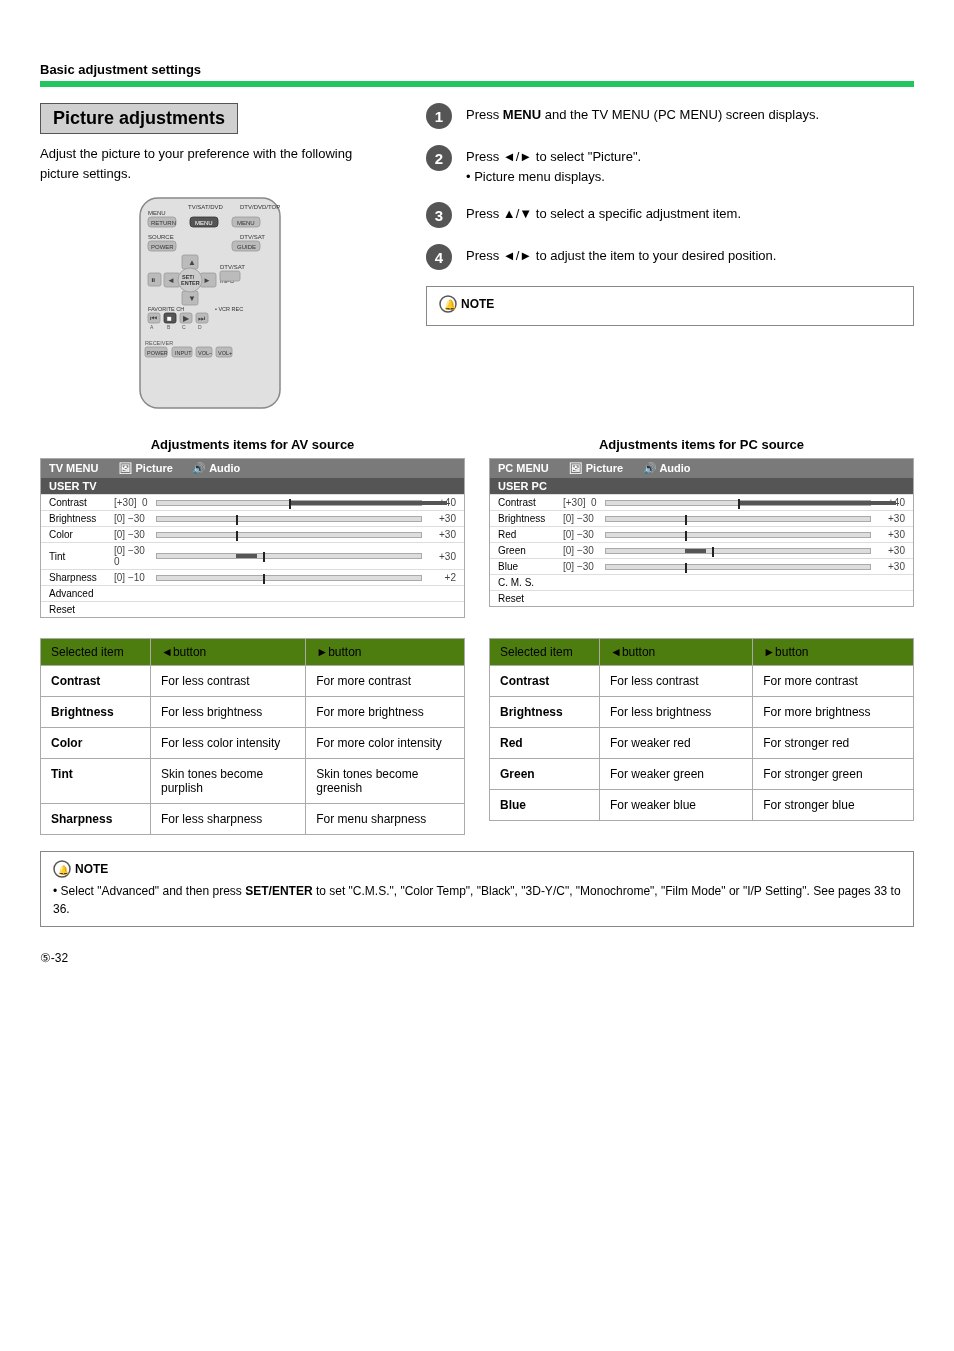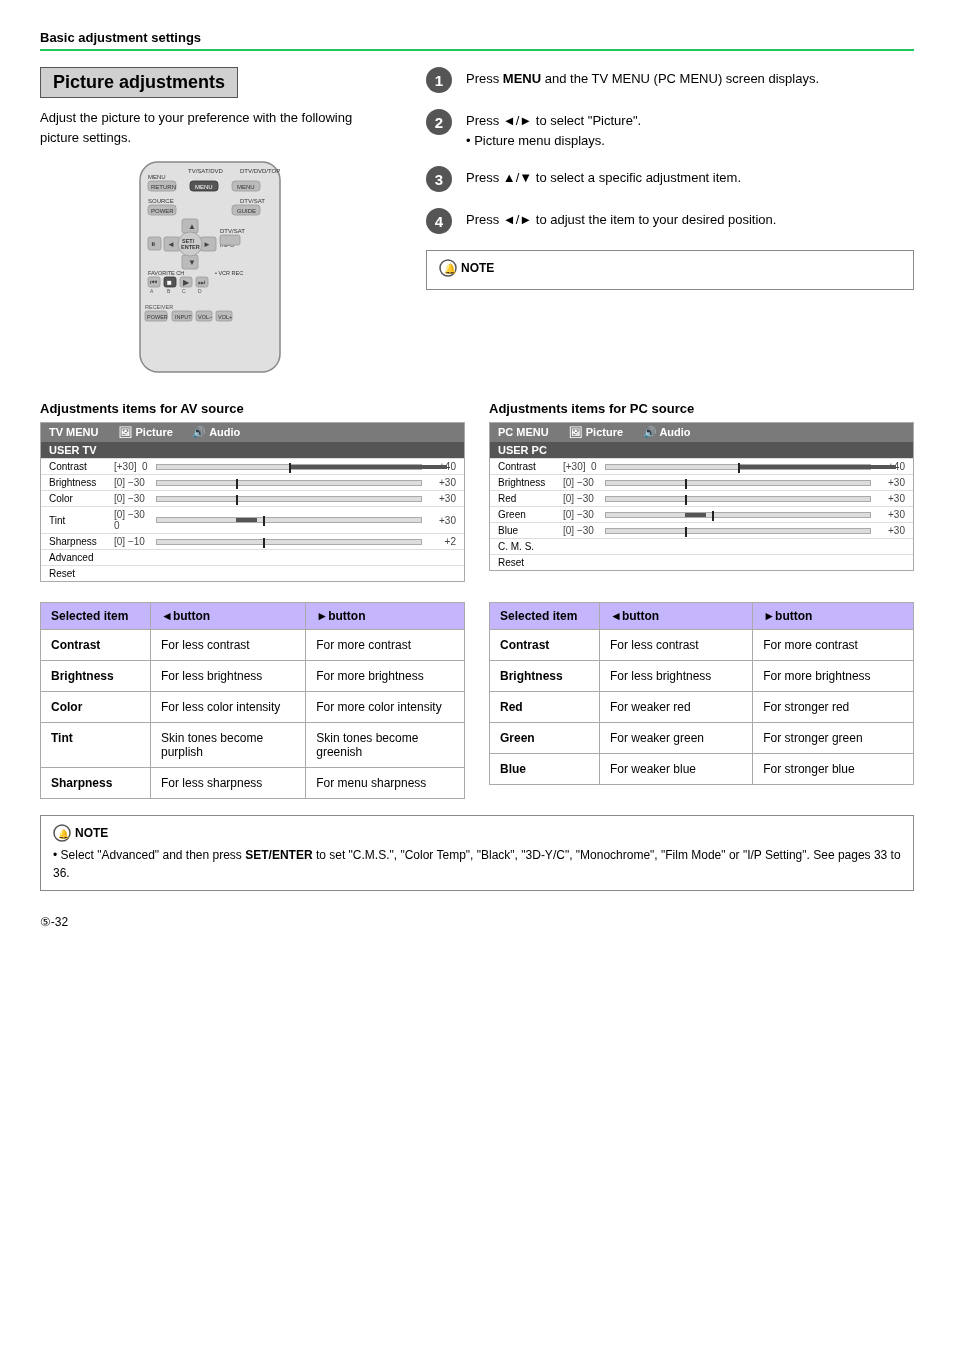--- a/index.html
+++ b/index.html
@@ -9,23 +9,24 @@
       background: #fff;
       color: #000;
       width: 954px;
       min-height: 1351px;
       padding: 30px 40px;
     }
 
     .section-title {
       font-size: 13px;
       font-weight: bold;
-      border-bottom: 2px solid #22c55e;
+      border-bottom: 6px solid #22c55e;
       padding-bottom: 4px;
       margin-bottom: 16px;
+      margin-top: 32px;
     }
 
     .picture-adj-header {
       background: #d0d0d0;
       border: 1.5px solid #555;
       display: inline-block;
       padding: 4px 12px;
       font-size: 18px;
       font-weight: bold;
       margin-bottom: 10px;
@@ -114,20 +115,21 @@
       margin-bottom: 20px;
     }
 
     .source-col {
       flex: 1;
     }
 
     .source-title {
       font-weight: bold;
       font-size: 13px;
+      text-align: center;
       margin-bottom: 6px;
     }
 
     .menu-box {
       border: 1px solid #aaa;
       font-size: 11px;
     }
 
     .menu-header {
       background: #7a7a7a;
@@ -214,25 +216,25 @@
       flex: 1;
     }
 
     table {
       width: 100%;
       border-collapse: collapse;
       font-size: 12px;
     }
 
     th {
-      background: #c4b5fd;
+      background: #4d7c0f;
       border: 1px solid #aaa;
       padding: 6px 10px;
       text-align: left;
-      font-weight: bold;
+      font-weight: normal;
     }
 
     td {
       border: 1px solid #aaa;
       padding: 8px 10px;
       vertical-align: top;
     }
 
     .selected-item-col {
       font-weight: bold;

